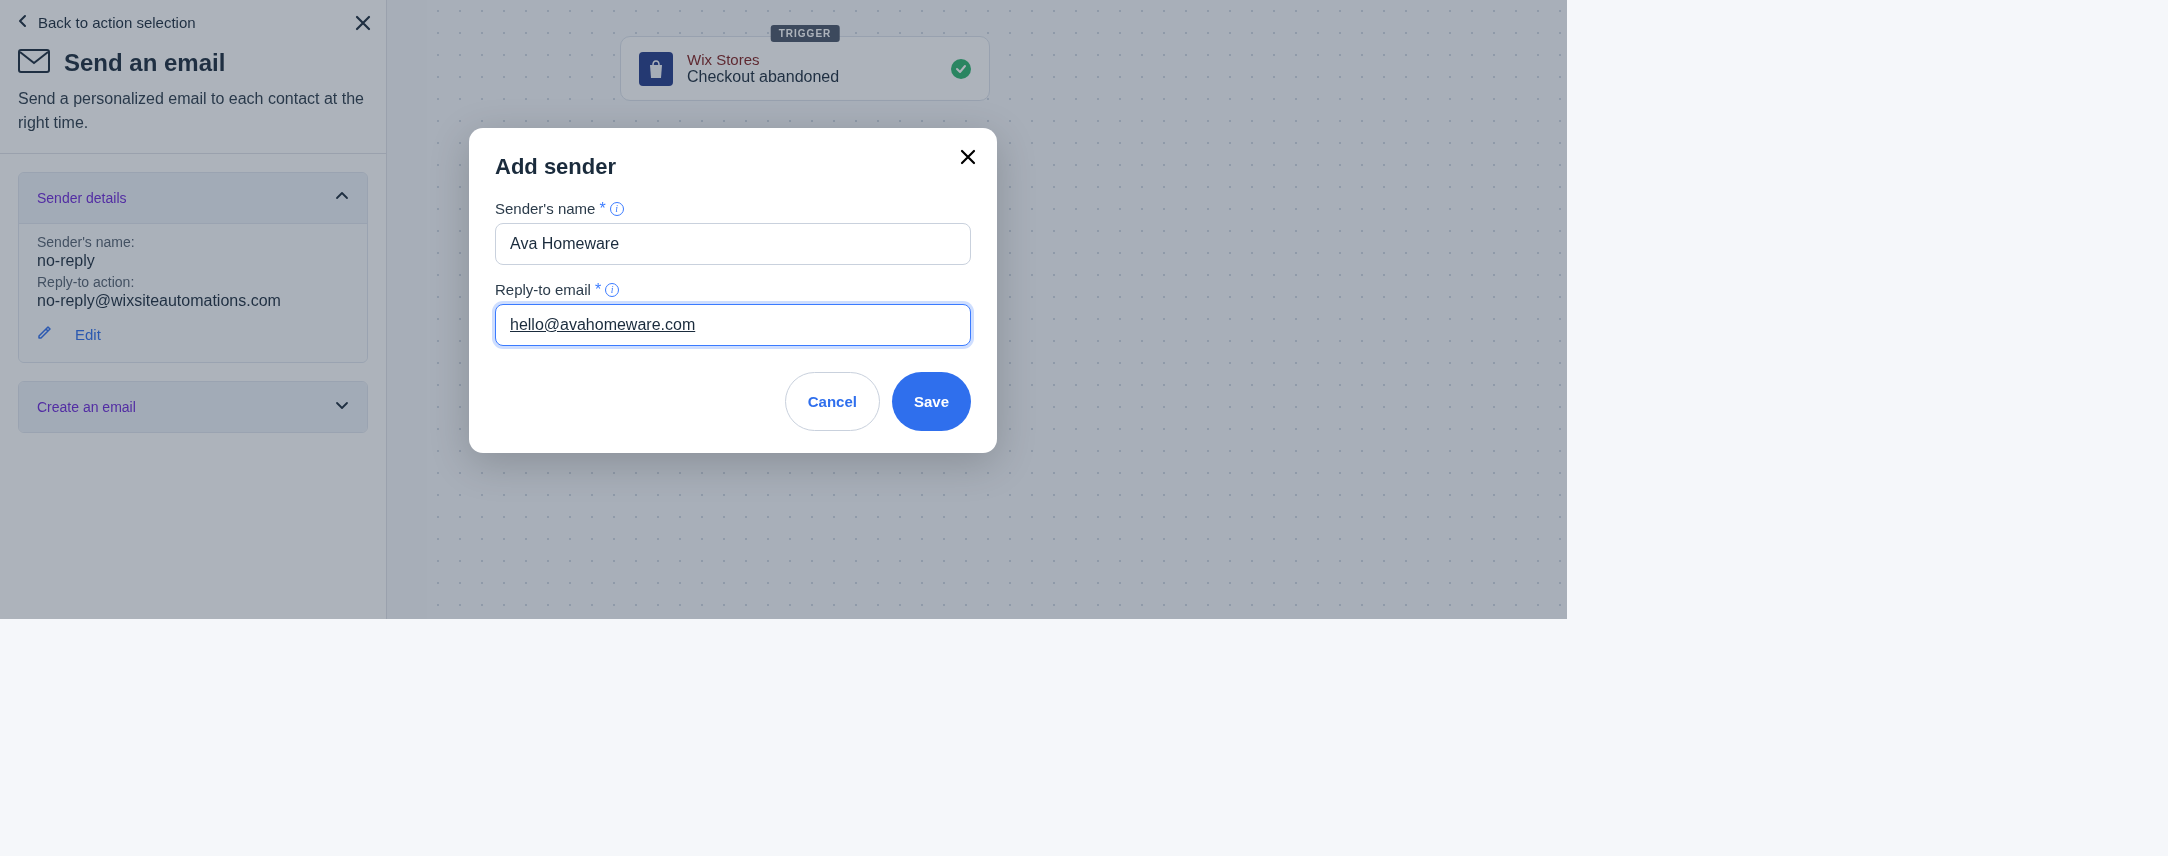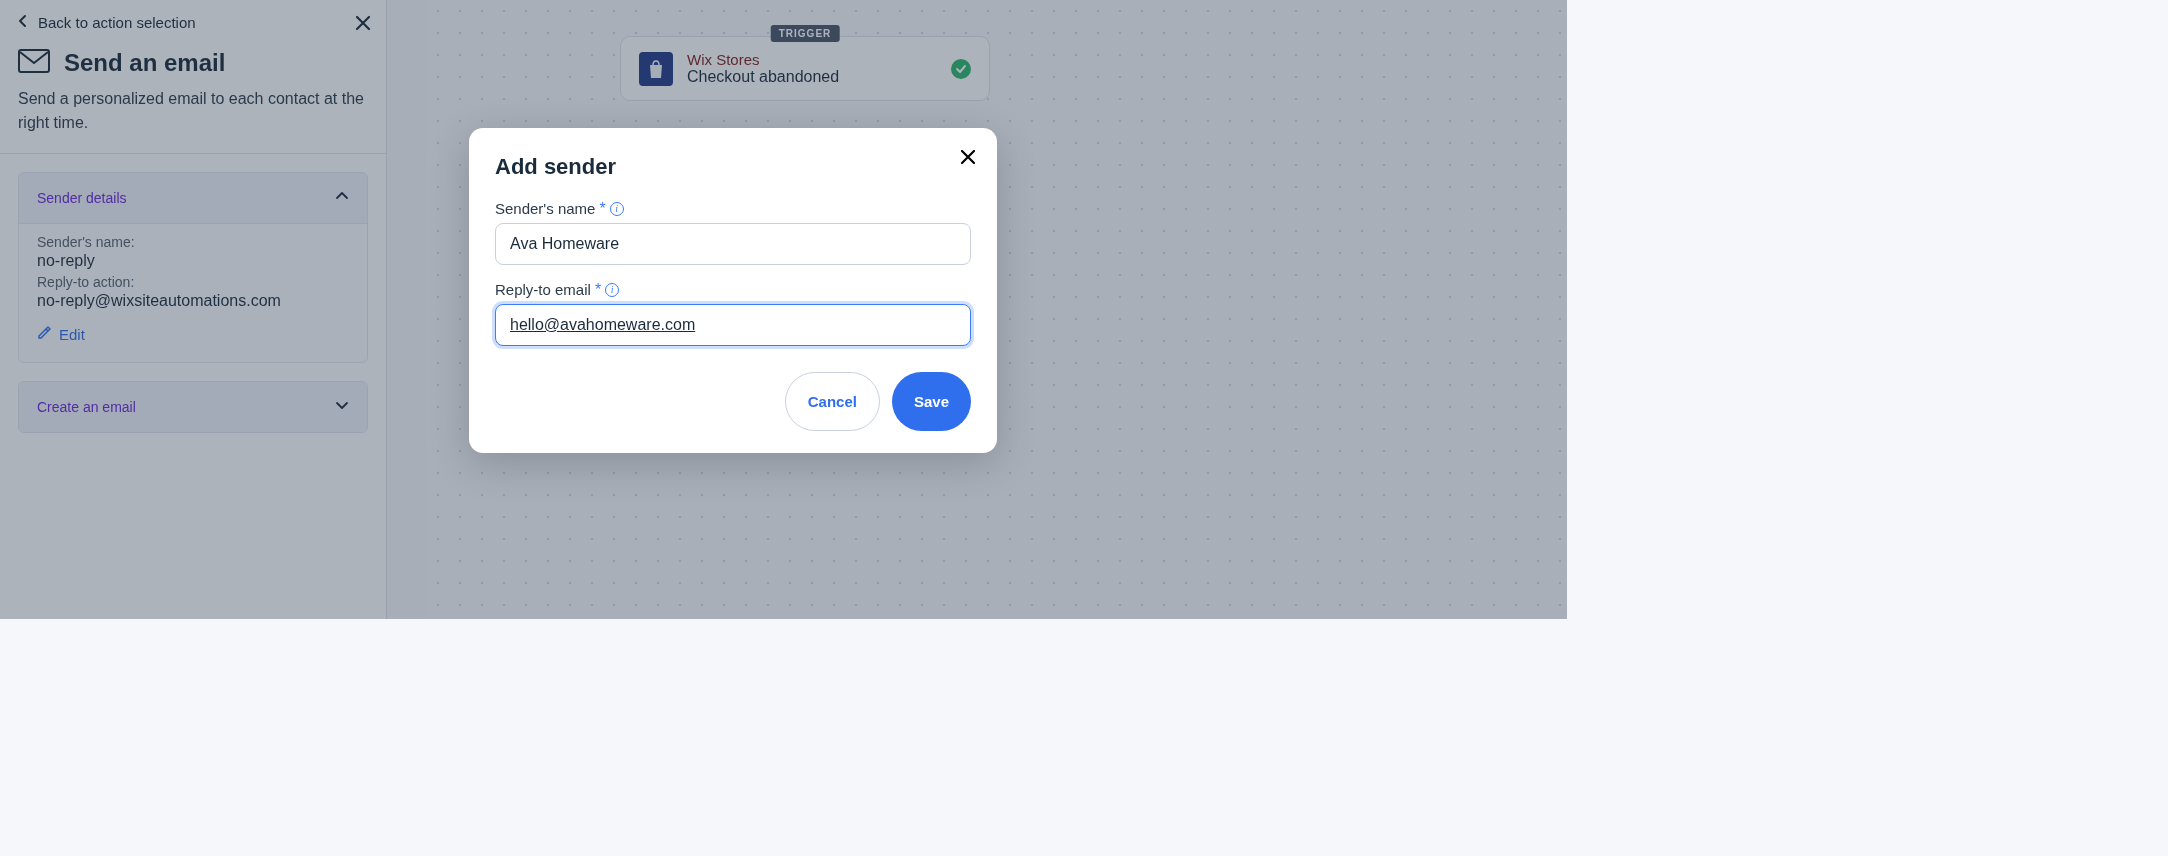--- a/index.html
+++ b/index.html
@@ -70,21 +70,21 @@
     .card-body {
       padding: 10px 18px 18px 18px;
       background: #fbfcfe;
       border-top: 1px solid #e0e6ef;
     }
     .field-label { font-size: 14px; color: #546170; margin-bottom: 2px; }
     .field-value { font-size: 16px; color: #1a2b3c; margin-bottom: 4px; }
     .edit-link {
       display: inline-flex;
       align-items: flex-end;
-      gap: 8px;
+      gap: 24px;
       color: #2f6fed;
       font-size: 15px;
       cursor: pointer;
       margin-top: 12px;
     }
     .canvas {
       position: absolute;
       left: 427px;
       top: 0;
       right: 0;

